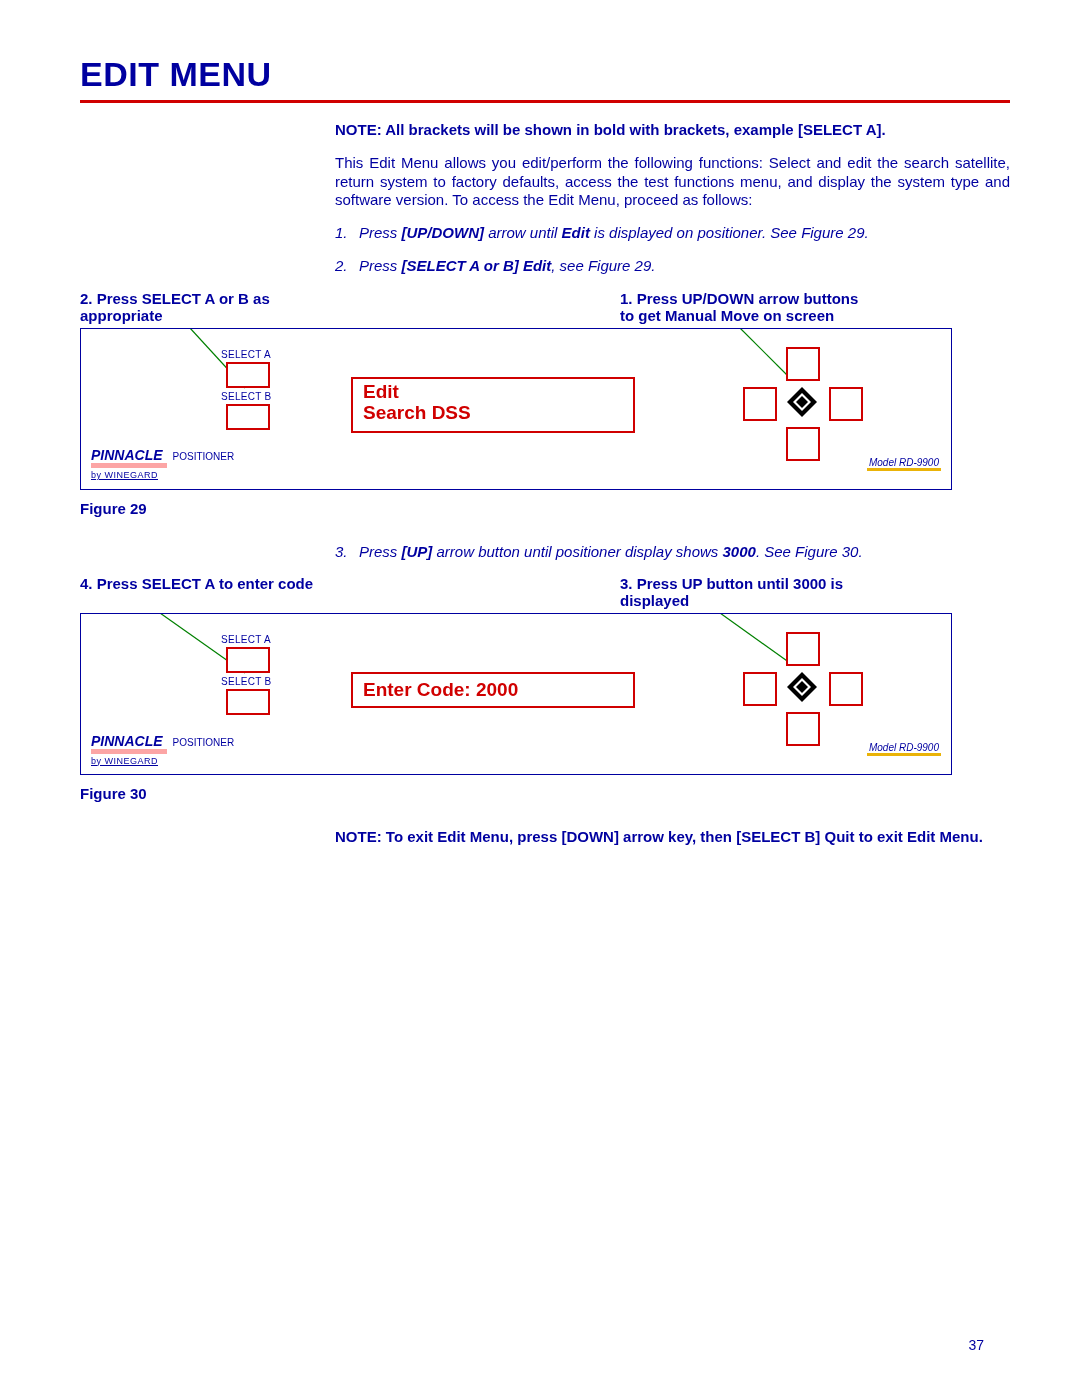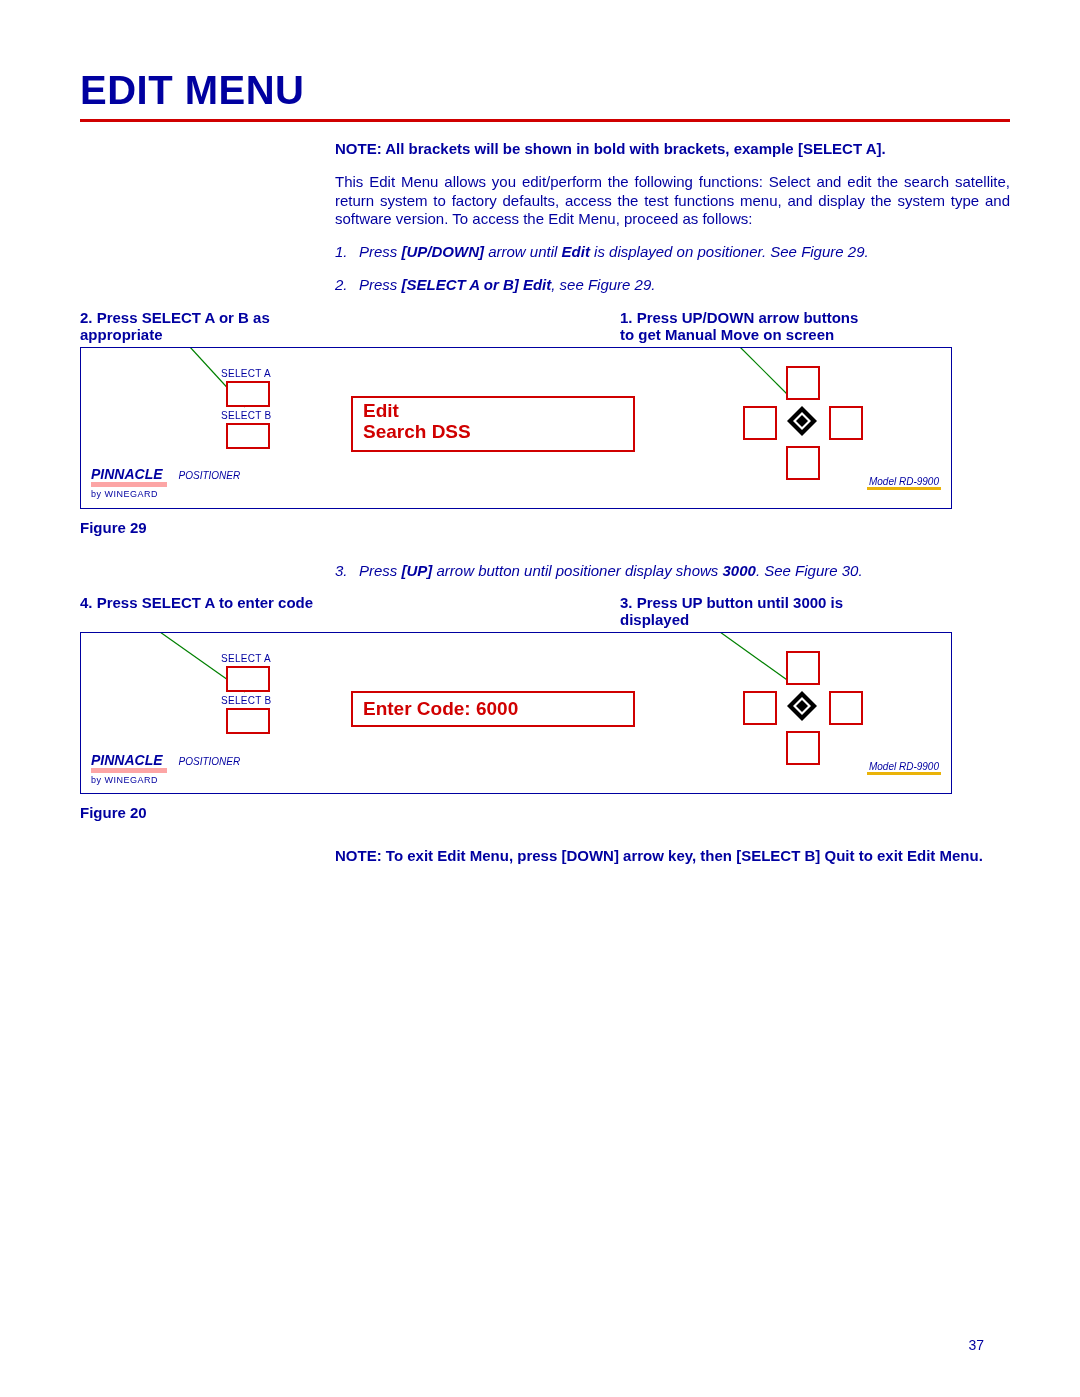--- a/index.html
+++ b/index.html
@@ -11,24 +11,23 @@
     font-size: 15px;
   }
   .page {
     width: 1080px;
     height: 1397px;
     position: relative;
     box-sizing: border-box;
     padding: 55px 70px 40px 80px;
   }
   .title {
-    font-size: 40px;
+    font-size: 34px;
     font-weight: bold;
     letter-spacing: 0.5px;
-    margin-top: 13px;
   }
   .rule {
     border: none;
     border-top: 3px solid #d00000;
     margin: 6px 0 18px 0;
   }
   .body-col {
     margin-left: 255px;
     line-height: 1.25;
   }
@@ -101,22 +100,22 @@
     width: 34px; height: 34px;
   }
   .diamond svg { width:34px; height:34px; display:block;}
   .brand {
     position: absolute;
     left: 10px; bottom: 8px;
     font-size: 11px;
     line-height: 1.15;
   }
   .brand .p1 { font-weight: bold; font-style: italic; font-size: 14px; border-bottom:5px solid #fca5a5; display:inline-block; padding-right:4px;}
-  .brand .p2 { font-style: italic; font-size: 10px; margin-left:12px;}
-  .brand .p3 { font-size: 9px; letter-spacing:0.5px;}
+  .brand .p2 { font-size: 10px; margin-left:6px;}
+  .brand .p3 { font-size: 9px; letter-spacing:0.5px;text-decoration:underline;}
   .model {
     position: absolute;
     right: 10px; bottom: 18px;
     font-style: italic;
     font-size: 10px;
     border-bottom: 3px solid #eab308;
     padding: 0 2px;
   }
   .leader {
     position: absolute;
@@ -210,21 +209,21 @@
       <line x1="80" y1="0" x2="165" y2="60"></line>
       <line x1="640" y1="0" x2="710" y2="50"></line>
     </svg>
     <div class="panel">
       <span class="sel-label" style="left:140px; top:20px;">SELECT A</span>
       <div class="sel-box" style="left:145px; top:33px;"></div>
       <span class="sel-label" style="left:140px; top:62px;">SELECT B</span>
       <div class="sel-box" style="left:145px; top:75px;"></div>
 
       <div class="display single">
-        <span>Enter Code:  6000</span>
+        <span>Enter Code:  2000</span>
       </div>
 
       <div class="dpad">
         <div class="dbtn up"></div>
         <div class="dbtn down"></div>
         <div class="dbtn left"></div>
         <div class="dbtn right"></div>
         <div class="diamond">
           <svg viewBox="0 0 34 34">
               <polygon points="17,2 32,17 17,32 2,17" fill="#000"></polygon>
@@ -234,20 +233,20 @@
         </div>
       </div>
 
       <div class="brand">
         <span class="p1">PINNACLE</span><span class="p2">POSITIONER</span><br>
         <span class="p3">by  WINEGARD</span>
       </div>
       <div class="model">Model RD-9900</div>
     </div>
   </div>
-  <div class="fig-caption">Figure 20</div>
+  <div class="fig-caption">Figure 30</div>
 
   <div class="body-col">
     <p class="bold">NOTE:  To exit Edit Menu, press [DOWN] arrow key, then [SELECT B] Quit to exit Edit Menu.</p>
   </div>
 
   <div class="pagenum">37</div>
 </div>
 
 </body></html>

